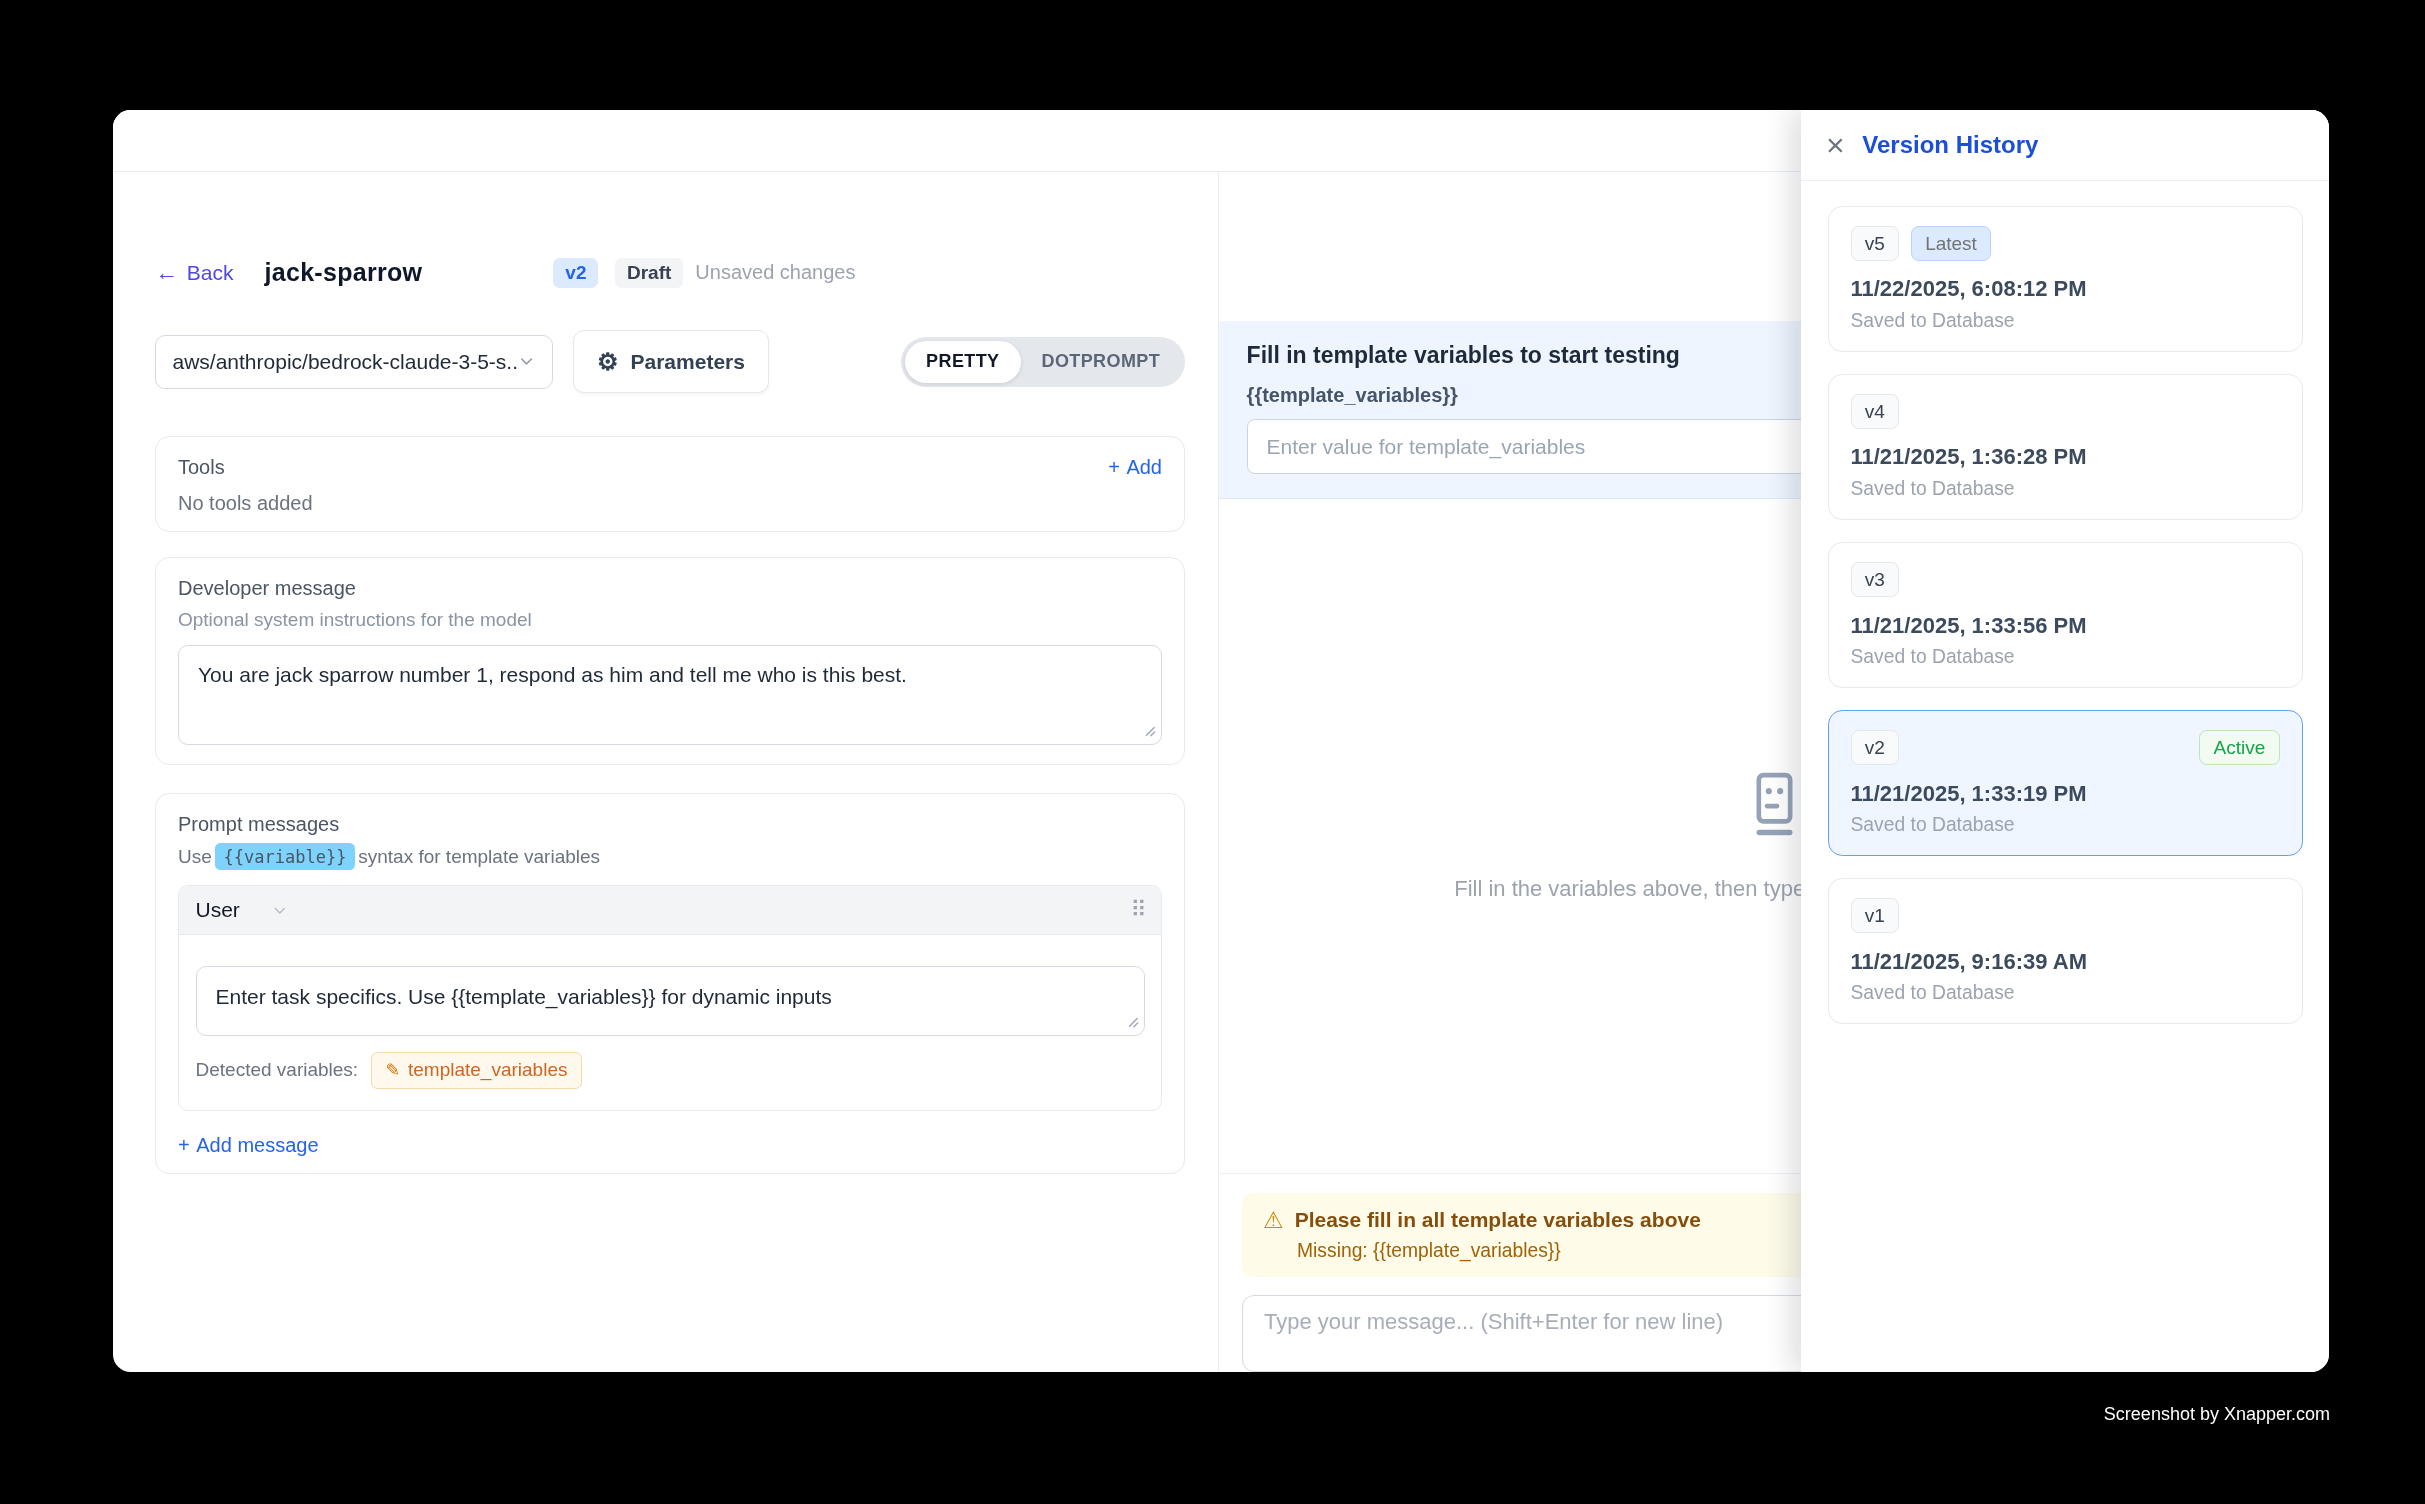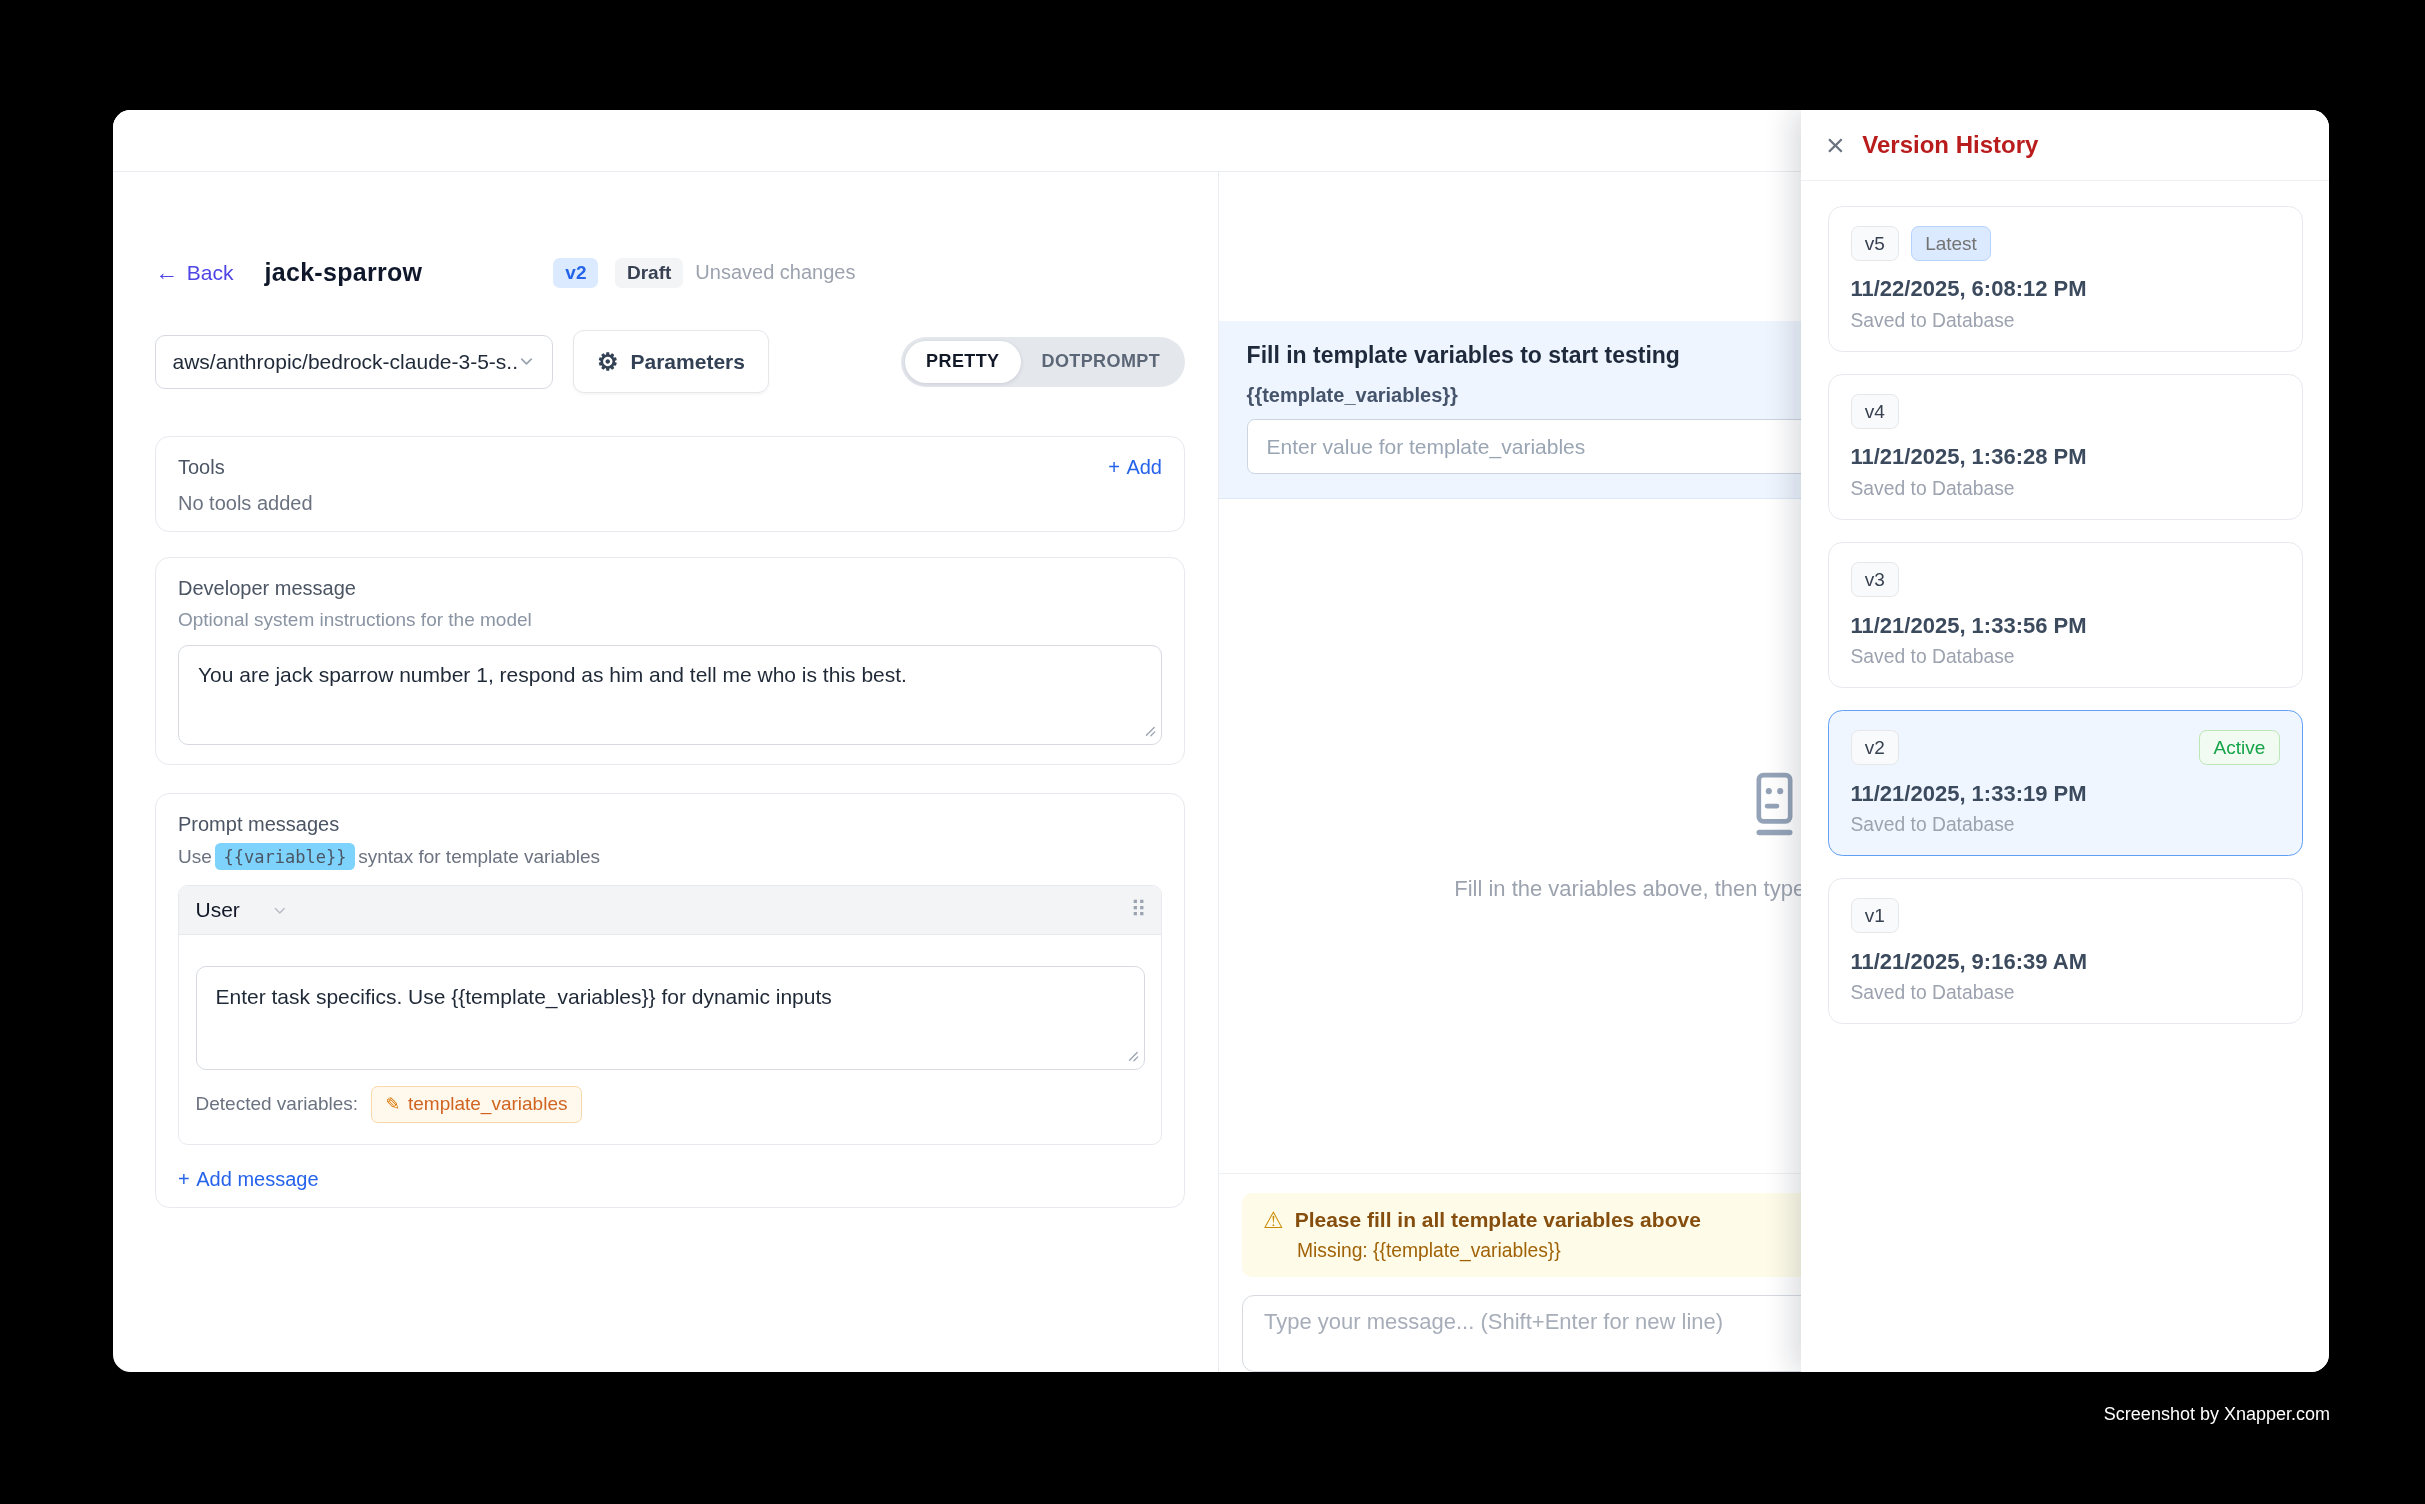--- a/index.html
+++ b/index.html
@@ -88,21 +88,21 @@
 
   .card.prompt { margin-top:27.6px; padding:19px 22px 16.5px 22px; }
   .hint-line { margin-top:7.7px; font-size:19px; color:#6b7280; display:flex; align-items:center; gap:3px; }
   .code-chip { font-family:"DejaVu Sans Mono", monospace; font-size:17px; background:#7dd3fc; color:#4b5563;
                padding:3.3px 8.8px; border-radius:5.5px; }
   .msg-group { margin-top:15.4px; border:1.1px solid #e7e9ee; border-radius:10px; overflow:hidden; }
   .role-row { background:#f3f4f6; border-bottom:1.1px solid #e7e9ee; height:49px; display:flex; align-items:center; padding:0 16.5px; }
   .role-select { display:flex; align-items:center; gap:31px; font-size:21px; color:#111827; cursor:pointer; }
   .drag-handle { margin-left:auto; color:#9aa3b0; font-size:22px; letter-spacing:-2.2px; cursor:grab; }
   .msg-body { padding:16.5px; }
-  .ta-user { height:104px; }
+  .ta-user { height:70px; }
   .detected-row { display:flex; align-items:center; gap:13.2px; margin-top:15.4px; padding-bottom:4.4px; }
   .detected-label { font-size:19px; color:#6b7280; }
   .var-chip { display:flex; align-items:center; gap:7.7px; background:#fff8ec; border:1.1px solid #f7d8a8;
               border-radius:6.6px; padding:6.6px 13.2px; font-size:19px; color:#d06522; cursor:pointer; }
   .pencil { font-size:17.6px; color:#d97706; }
   .add-message { margin-top:23px; display:flex; align-items:center; gap:6.6px; color:#2563eb; font-size:20px; font-weight:500; cursor:pointer; }
 
   
   .test { flex:1; display:flex; flex-direction:column; min-width:0; position:relative;justify-content:center; }
   .vars-box {
@@ -138,21 +138,21 @@
   
   .version-panel {
     position:absolute; top:0; right:0; bottom:0; width:528px;
     background:#fff; border-radius:0 17.6px 17.6px 0;
     box-shadow:-10px 0 27.6px rgba(15,23,42,.14);
     display:flex; flex-direction:column; z-index:5;
   }
   .vh-header { height:71px; flex:0 0 71px; display:flex; align-items:center; gap:17.6px;
                padding:0 25px; border-bottom:1.1px solid #eef0f3; }
   .close-x { font-size:32px; color:#6b7280; line-height:1; cursor:pointer; font-weight:300; }
-  .vh-title { font-size:24px; font-weight:700; color:#b91c1c; }
+  .vh-title { font-size:24px; font-weight:700; color:#1d4ed8; }
   .vh-list { padding:25px 26.5px; display:flex; flex-direction:column; gap:22px; overflow:hidden; }
   .v-card { border:1.1px solid #e7e9ee; border-radius:14.3px; padding:19px 22px; background:#fff; cursor:pointer; }
   .v-card.active { background:#eff6ff; border:1.7px solid #62a0f5; }
   .v-top { display:flex; align-items:center; }
   .v-badge { background:#f9fafb; border:1.1px solid #e5e7eb; border-radius:7.7px; padding:5.5px 13.2px;
              font-size:19px; color:#374151; }
   .chip { border-radius:7.7px; padding:5.5px 13.2px; font-size:19px; font-weight:500; }
   .chip.latest { margin-left:12px; background:#dbeafe; border:1.1px solid #b5d3fc; color:#737373; }
   .chip.active-chip { margin-left:auto; background:#f2fbf1; border:1.1px solid #bbe7b6; color:#16a34a; }
   .v-time { margin-top:15.4px; font-size:22px; font-weight:700; color:#3c4a5e; }

